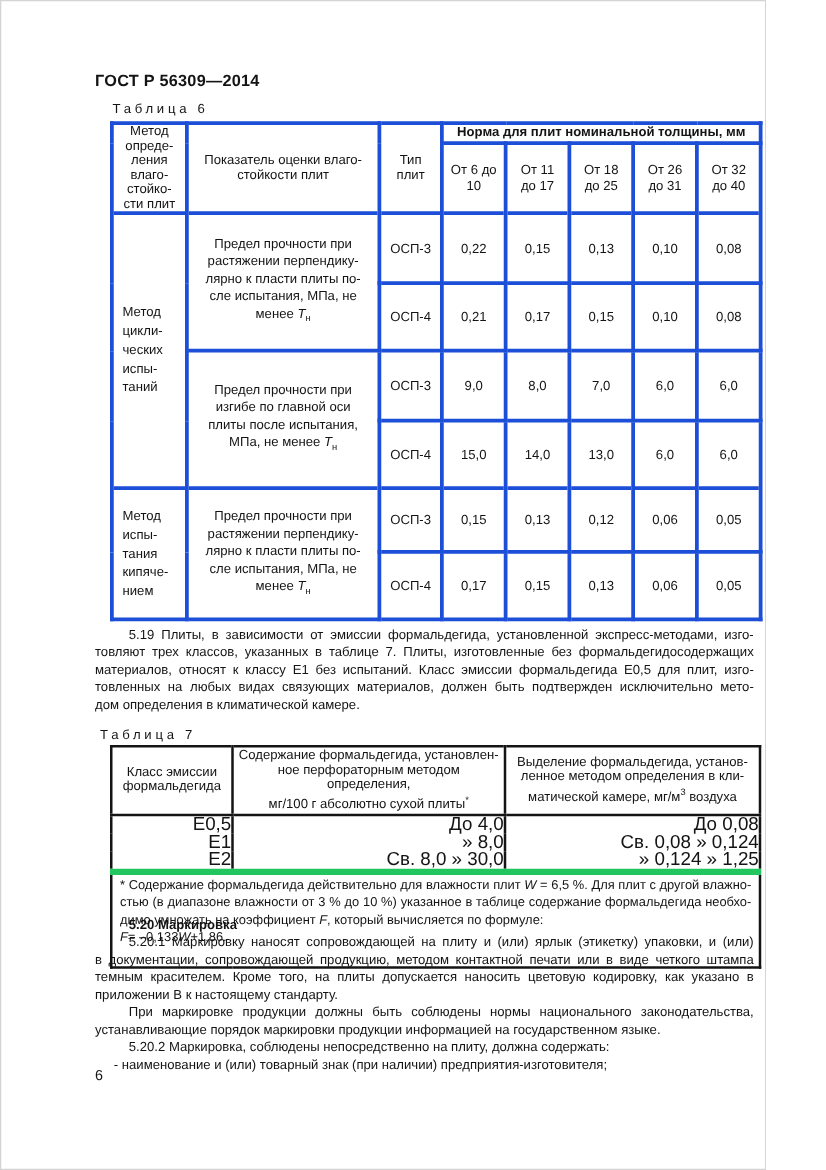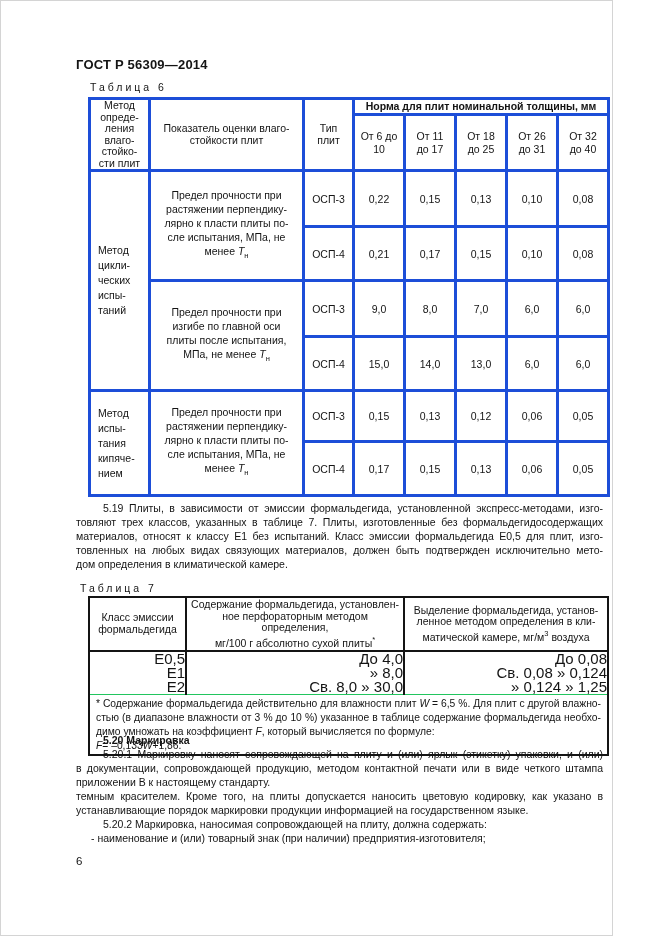--- a/index.html
+++ b/index.html
@@ -50,22 +50,22 @@
   
   .t7 { left:88px; top:596px; width:519px; border:2px solid #141414; }
   .t7 col.k1{width:97px} .t7 col.k2{width:218px} .t7 col.k3{width:204px}
   .t7 th {
     border:1px solid #141414; border-bottom:2px solid #141414;
     font-size:10.5px; line-height:11.5px; vertical-align:middle; text-align:center;
     padding:1px 4px; height:35px;
   }
   .t7 td.bcell { border:none; font-size:15px; text-align:right; height:14px; line-height:14px; }
   .t7 .fnote {
-    border:none; border-top:1px solid #22c55e;
-    text-align:left; padding:2px 6px 1px 6px;
+    border:none; border-top:5px solid #22c55e;
+    text-align:left; padding:2px 6px 15px 6px;
     font-size:10.3px; line-height:13.4px;
   }
 
   
   .textcol { width:527px; font-size:10.5px; line-height:14px; }
   .p519 { left:76px; top:501px; }
   .s520 { left:76px; top:733px; }
   .ln { min-height:14px; }
   .j { text-align:justify; text-align-last:justify; }
   .ind28 { text-indent:27px; }
@@ -247,22 +247,23 @@
           <div class="ln"><i>F</i>= –0,133<i>W</i>+1,86.</div>
         </td>
       </tr>
     </tbody>
   </table>
 
   <div class="abs textcol s520">
     <div class="ln b ind28">5.20 Маркировка</div>
     <div class="ln j ind28">5.20.1 Маркировку наносят сопровождающей на плиту и (или) ярлык (этикетку) упаковки, и (или)</div>
     <div class="ln j">в документации, сопровождающей продукцию, методом контактной печати или в виде четкого штампа</div>
+    <div class="ln j">темным красителем. Кроме того, на плиты допускается наносить цветовую кодировку, как указано в</div>
     <div class="ln">приложении В к настоящему стандарту.</div>
-    <div class="ln j">темным красителем. Кроме того, на плиты допускается наносить цветовую кодировку, как указано в</div>
+    <div class="ln j ind28">При маркировке продукции должны быть соблюдены нормы национального законодательства,</div>
     <div class="ln">устанавливающие порядок маркировки продукции информацией на государственном языке.</div>
-    <div class="ln ind28">5.20.2 Маркировка, наносимая сопровождающей на плиту, должна содержать:</div>
+    <div class="ln ind28">5.20.2 Маркировка, соблюдены непосредственно на плиту, должна содержать:</div>
     <div class="ln ind16">- наименование и (или) товарный знак (при наличии) предприятия-изготовителя;</div>
   </div>
 
   <div class="abs pagenum">6</div>
 
 </div>
 
 </body></html>

